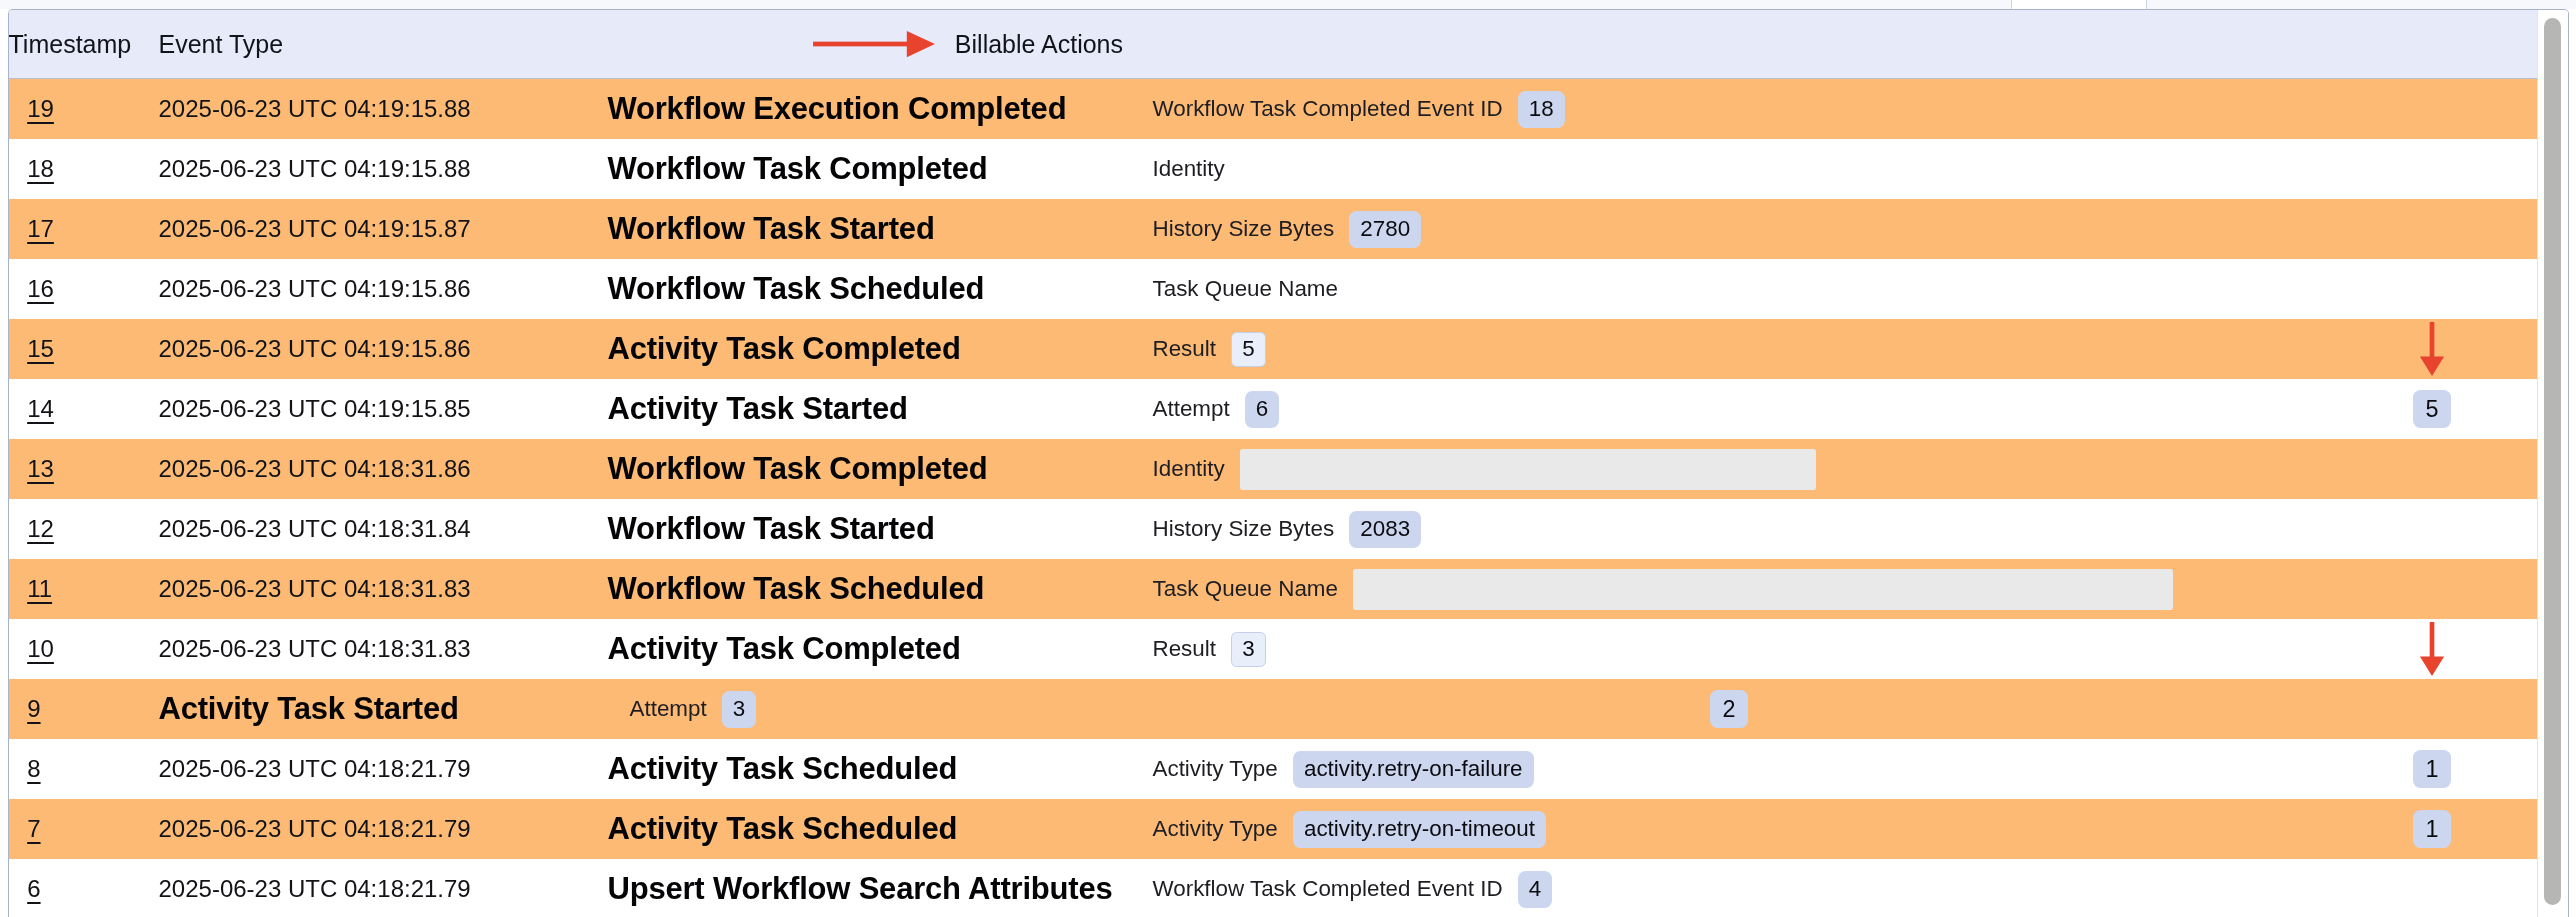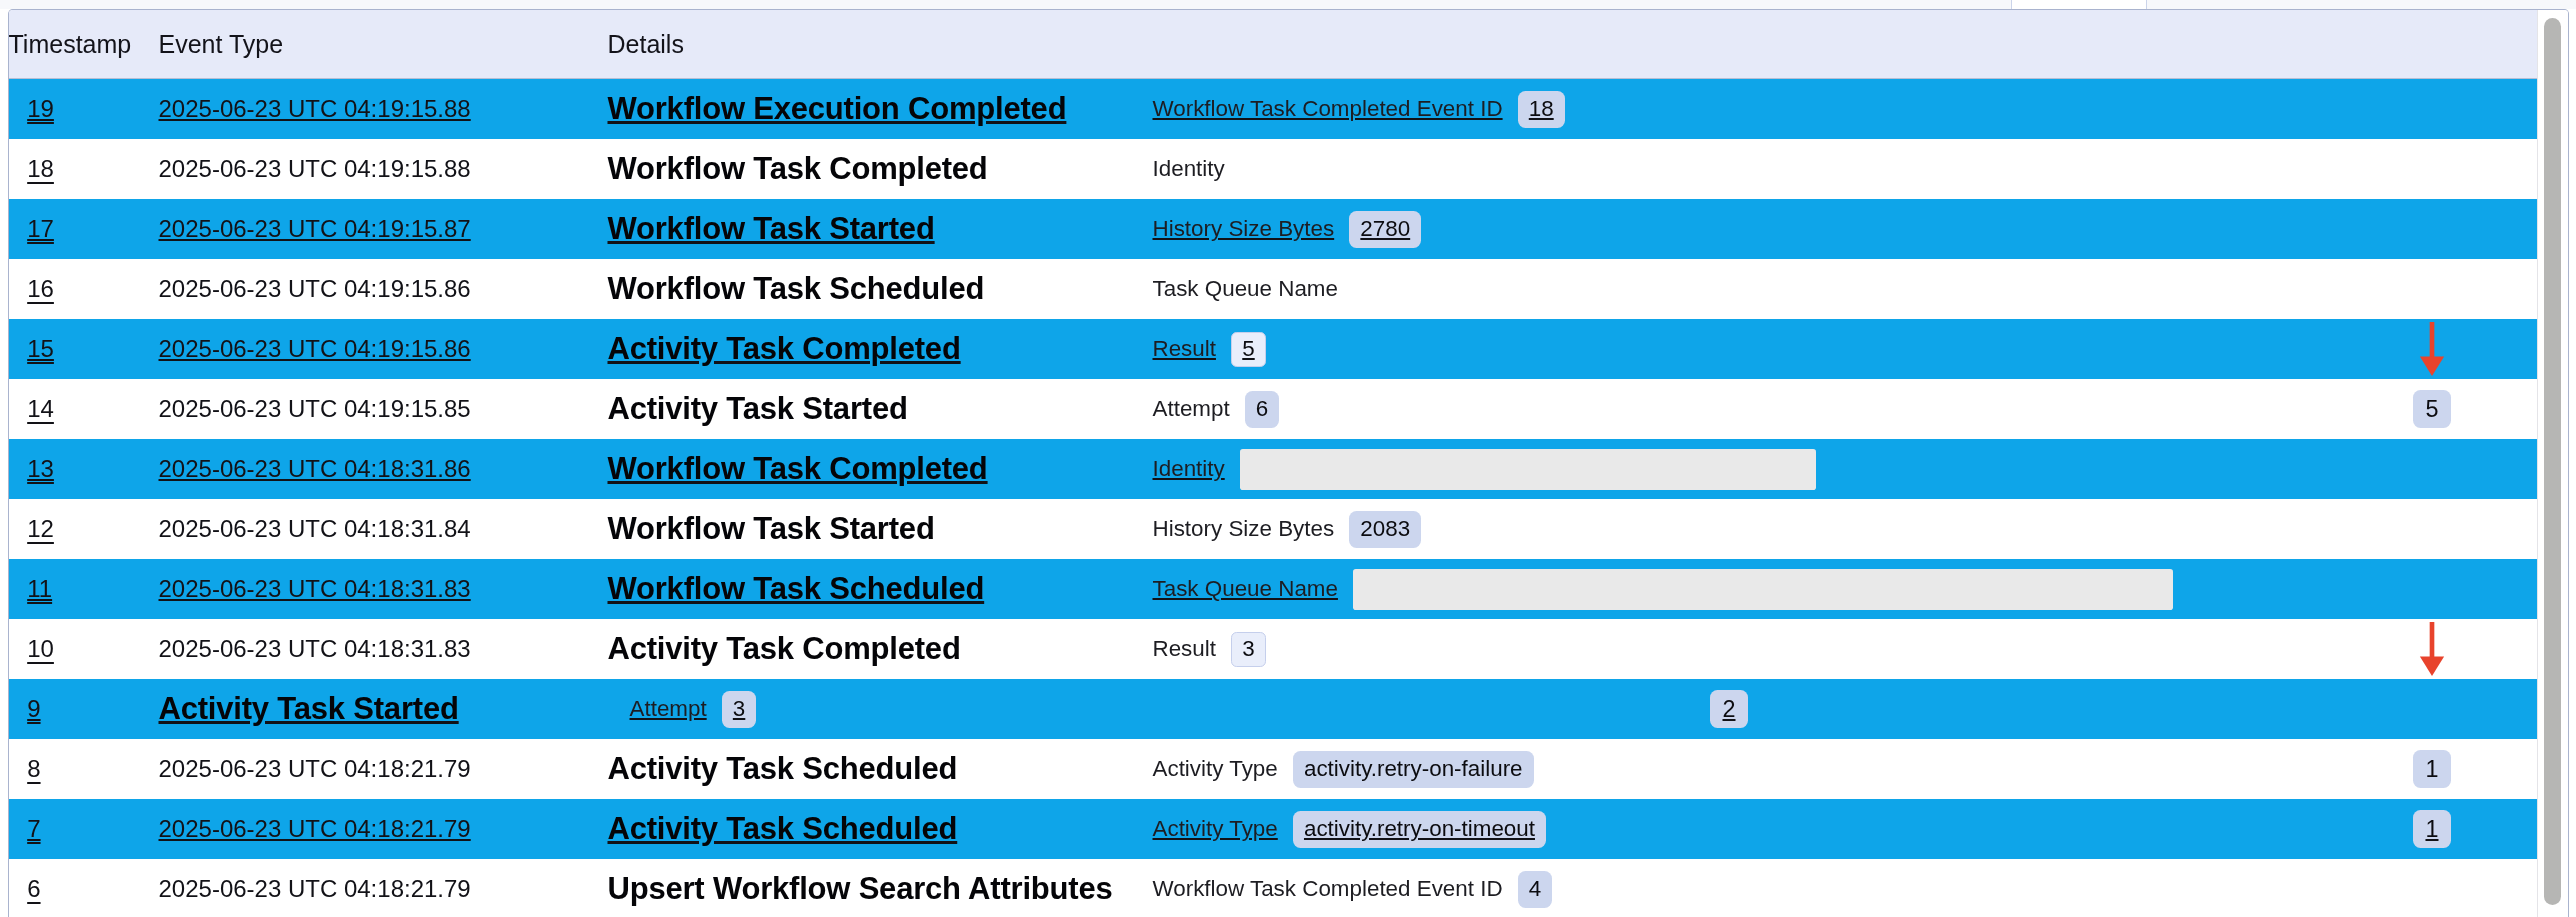--- a/index.html
+++ b/index.html
@@ -24,21 +24,21 @@
     flex: 0 0 auto; }
   .thead .cell { font-size: 25px; font-weight: 500; color: #13131a; }
 
   .cell { display: flex; align-items: center; min-width: 0; }
   .c-id { padding-left: 18.7px; }
   .head-billable { justify-content: flex-end; padding-right: 7.5px; gap: 19.6px; }
 
   .tbody { flex: 1 1 auto; }
   .tbody::after { content: ""; display: block; height: 22.4px; background: #f5f6fa; }
   .row { height: 60px; }
-  .row.shaded { background: #0ea5e9; text-decoration: underline; }
+  .row.shaded { background: #fdba74; }
 
   .idlink { font-size: 24px; color: #121217; text-decoration: underline;
     text-underline-offset: 4.7px; cursor: pointer; }
   .c-ts { font-size: 24px; color: #121217; }
   .c-type { font-size: 31px; font-weight: bold; color: #050508; letter-spacing: -0.2px; }
 
   .c-details { gap: 15px; padding-right: 18.7px; margin-left: 22px; }
   .dlabel { font-size: 22.4px; color: #1d1d22; white-space: nowrap; }
   .badge { background: #ccd6ee; border-radius: 7.5px; padding: 5.6px 11.2px;
     font-size: 22.4px; color: #0c0c10; white-space: nowrap; }
@@ -64,21 +64,27 @@
 
 <div class="topstrip">
   <div class="topstrip-box"></div>
 </div>
 
 <div class="panel">
   <div class="table-main">
     <div class="thead grid-cols">
       <div class="cell">Timestamp</div>
       <div class="cell">Event Type</div>
-      <div class="cell">Details</div>
+      <div class="cell head-billable">
+        <svg class="arrow-right-svg" width="122" height="30" viewBox="0 0 130 32">
+          <rect x="0" y="13.5" width="102" height="5" fill="#e8432c"></rect>
+          <polygon points="100,2 130,16 100,30" fill="#e8432c"></polygon>
+        </svg>
+        <span>Billable Actions</span>
+      </div>
     </div>
     <div class="tbody" id="tbody">
         <div class="row grid-cols shaded">
           <div class="cell c-id">
             <a class="idlink">19</a>
           </div>
           <div class="cell c-ts">2025-06-23 UTC 04:19:15.88</div>
           <div class="cell c-type">Workflow Execution Completed</div>
           <div class="cell c-details">
             <span class="dlabel">Workflow Task Completed Event ID</span>

